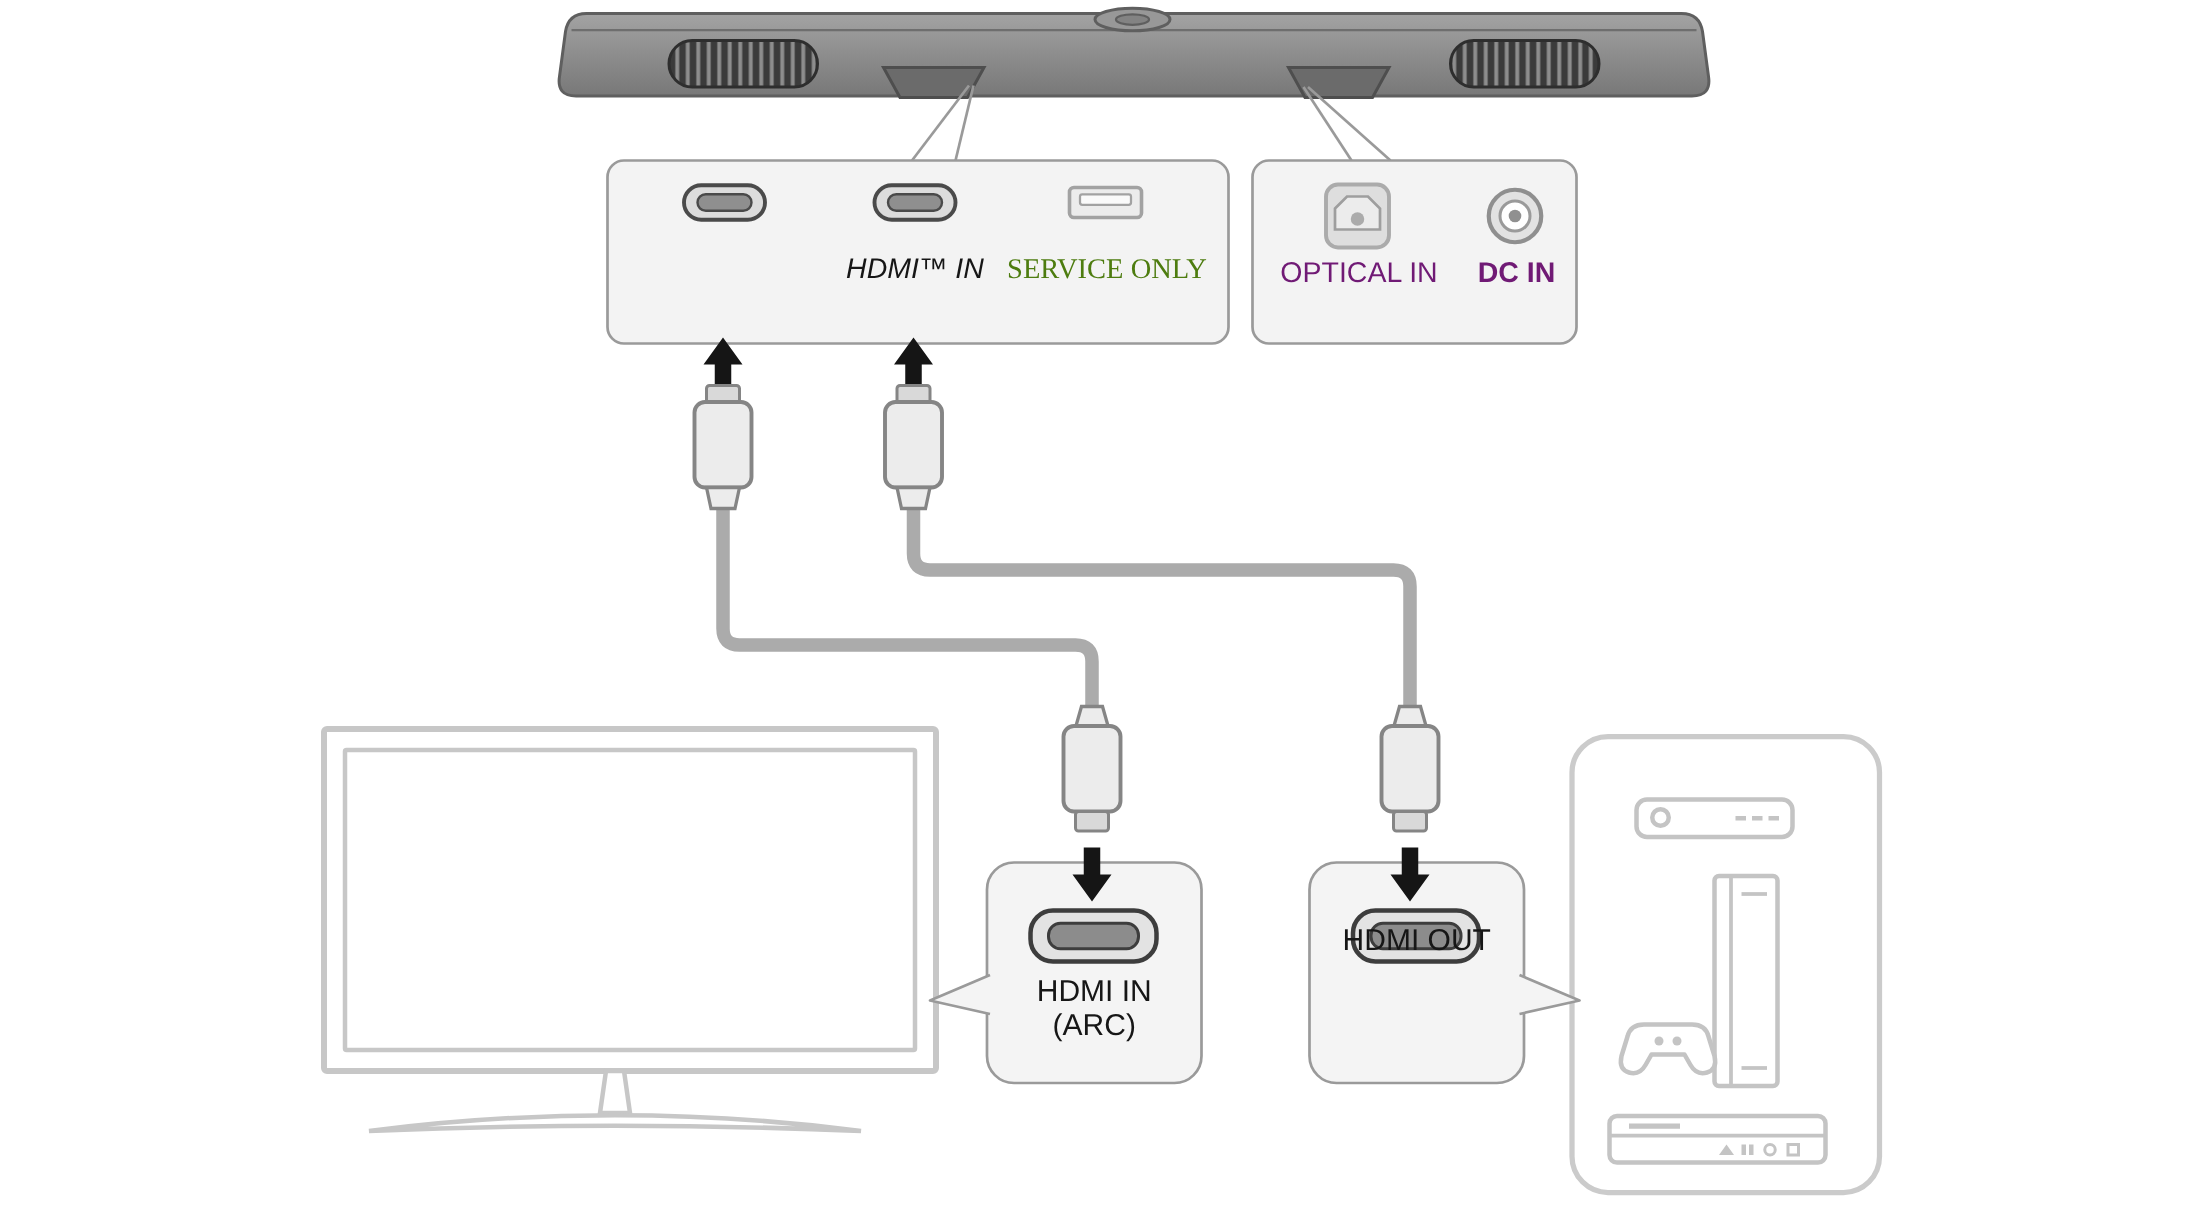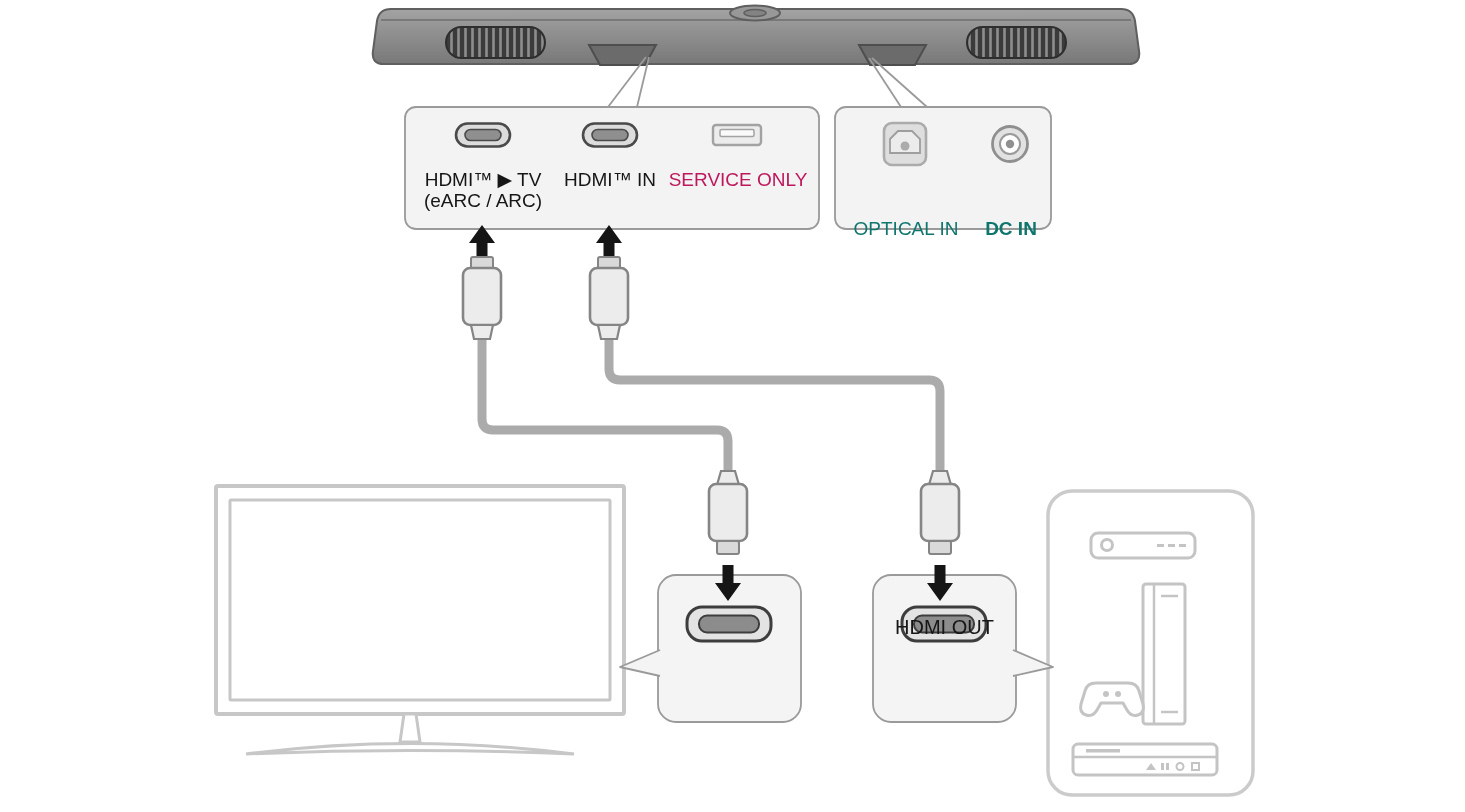--- a/index.html
+++ b/index.html
@@ -6,22 +6,22 @@
   html,body{margin:0;padding:0;background:#ffffff;}
   .canvas{
     position:relative;width:1465px;height:812px;background:#ffffff;
     font-family:"Liberation Sans",sans-serif;overflow:hidden;
   }
   .canvas svg{position:absolute;left:0;top:0;}
   .lbl{
     position:absolute;text-align:center;color:#161616;
     font-size:19px;line-height:21px;white-space:nowrap;
   }
-  .lbl.muted{color:#be185d;}
-  .lbl.gray{color:#0f766e;margin-top:46px;}
+  .lbl.muted{color:#4d7c0f;font-family:Liberation Serif, serif;}
+  .lbl.gray{color:#701a75;}
   .lbl.big{font-size:20px;line-height:23px;}
 </style>
 </head>
 <body>
 
 <div class="canvas">
 
   <svg width="1465" height="812" viewBox="0 0 1465 812">
     <defs>
       <linearGradient id="sbGrad" x1="0" y1="0" x2="0" y2="1">
@@ -163,29 +163,29 @@
     </g>
     <g>
       <rect x="902" y="607" width="84" height="34" rx="15" fill="#e3e3e3" stroke="#3d3d3d" stroke-width="3"></rect>
       <rect x="914" y="615.5" width="60" height="17" rx="8" fill="#8c8c8c" stroke="#3d3d3d" stroke-width="2"></rect>
     </g>
 
     <path fill="#151515" d="M728,601 L715,583 L722.5,583 L722.5,565 L733.5,565 L733.5,583 L741,583 Z"></path>
     <path fill="#151515" d="M940,601 L927,583 L934.5,583 L934.5,565 L945.5,565 L945.5,583 L953,583 Z"></path>
   </svg>
 
-  <div class="lbl" style="left:403px;top:169px;width:160px;">
-    <div>HDMI™ ▶ TV</div>
-    <div>(eARC / ARC)</div>
-  </div>
 
-  <div class="lbl" style="left:545px;top:169px;width:130px;">HDMI™ IN</div>
+  <div class="lbl" style="left:545px;top:169px;width:130px;font-style:italic;">HDMI™ IN</div>
 
   <div class="lbl muted" style="left:660px;top:169px;width:156px;">SERVICE ONLY</div>
 
   <div class="lbl gray" style="left:836px;top:172px;width:140px;">OPTICAL IN</div>
 
   <div class="lbl gray" style="left:948px;top:172px;width:126px;font-weight:bold;">DC IN</div>
 
+  <div class="lbl big" style="left:659px;top:650px;width:141px;">
+    <div>HDMI IN</div>
+    <div>(ARC)</div>
+  </div>
 
   <div class="lbl big" style="left:874px;top:616px;width:141px;">HDMI OUT</div>
 
 </div>
 
 </body></html>

